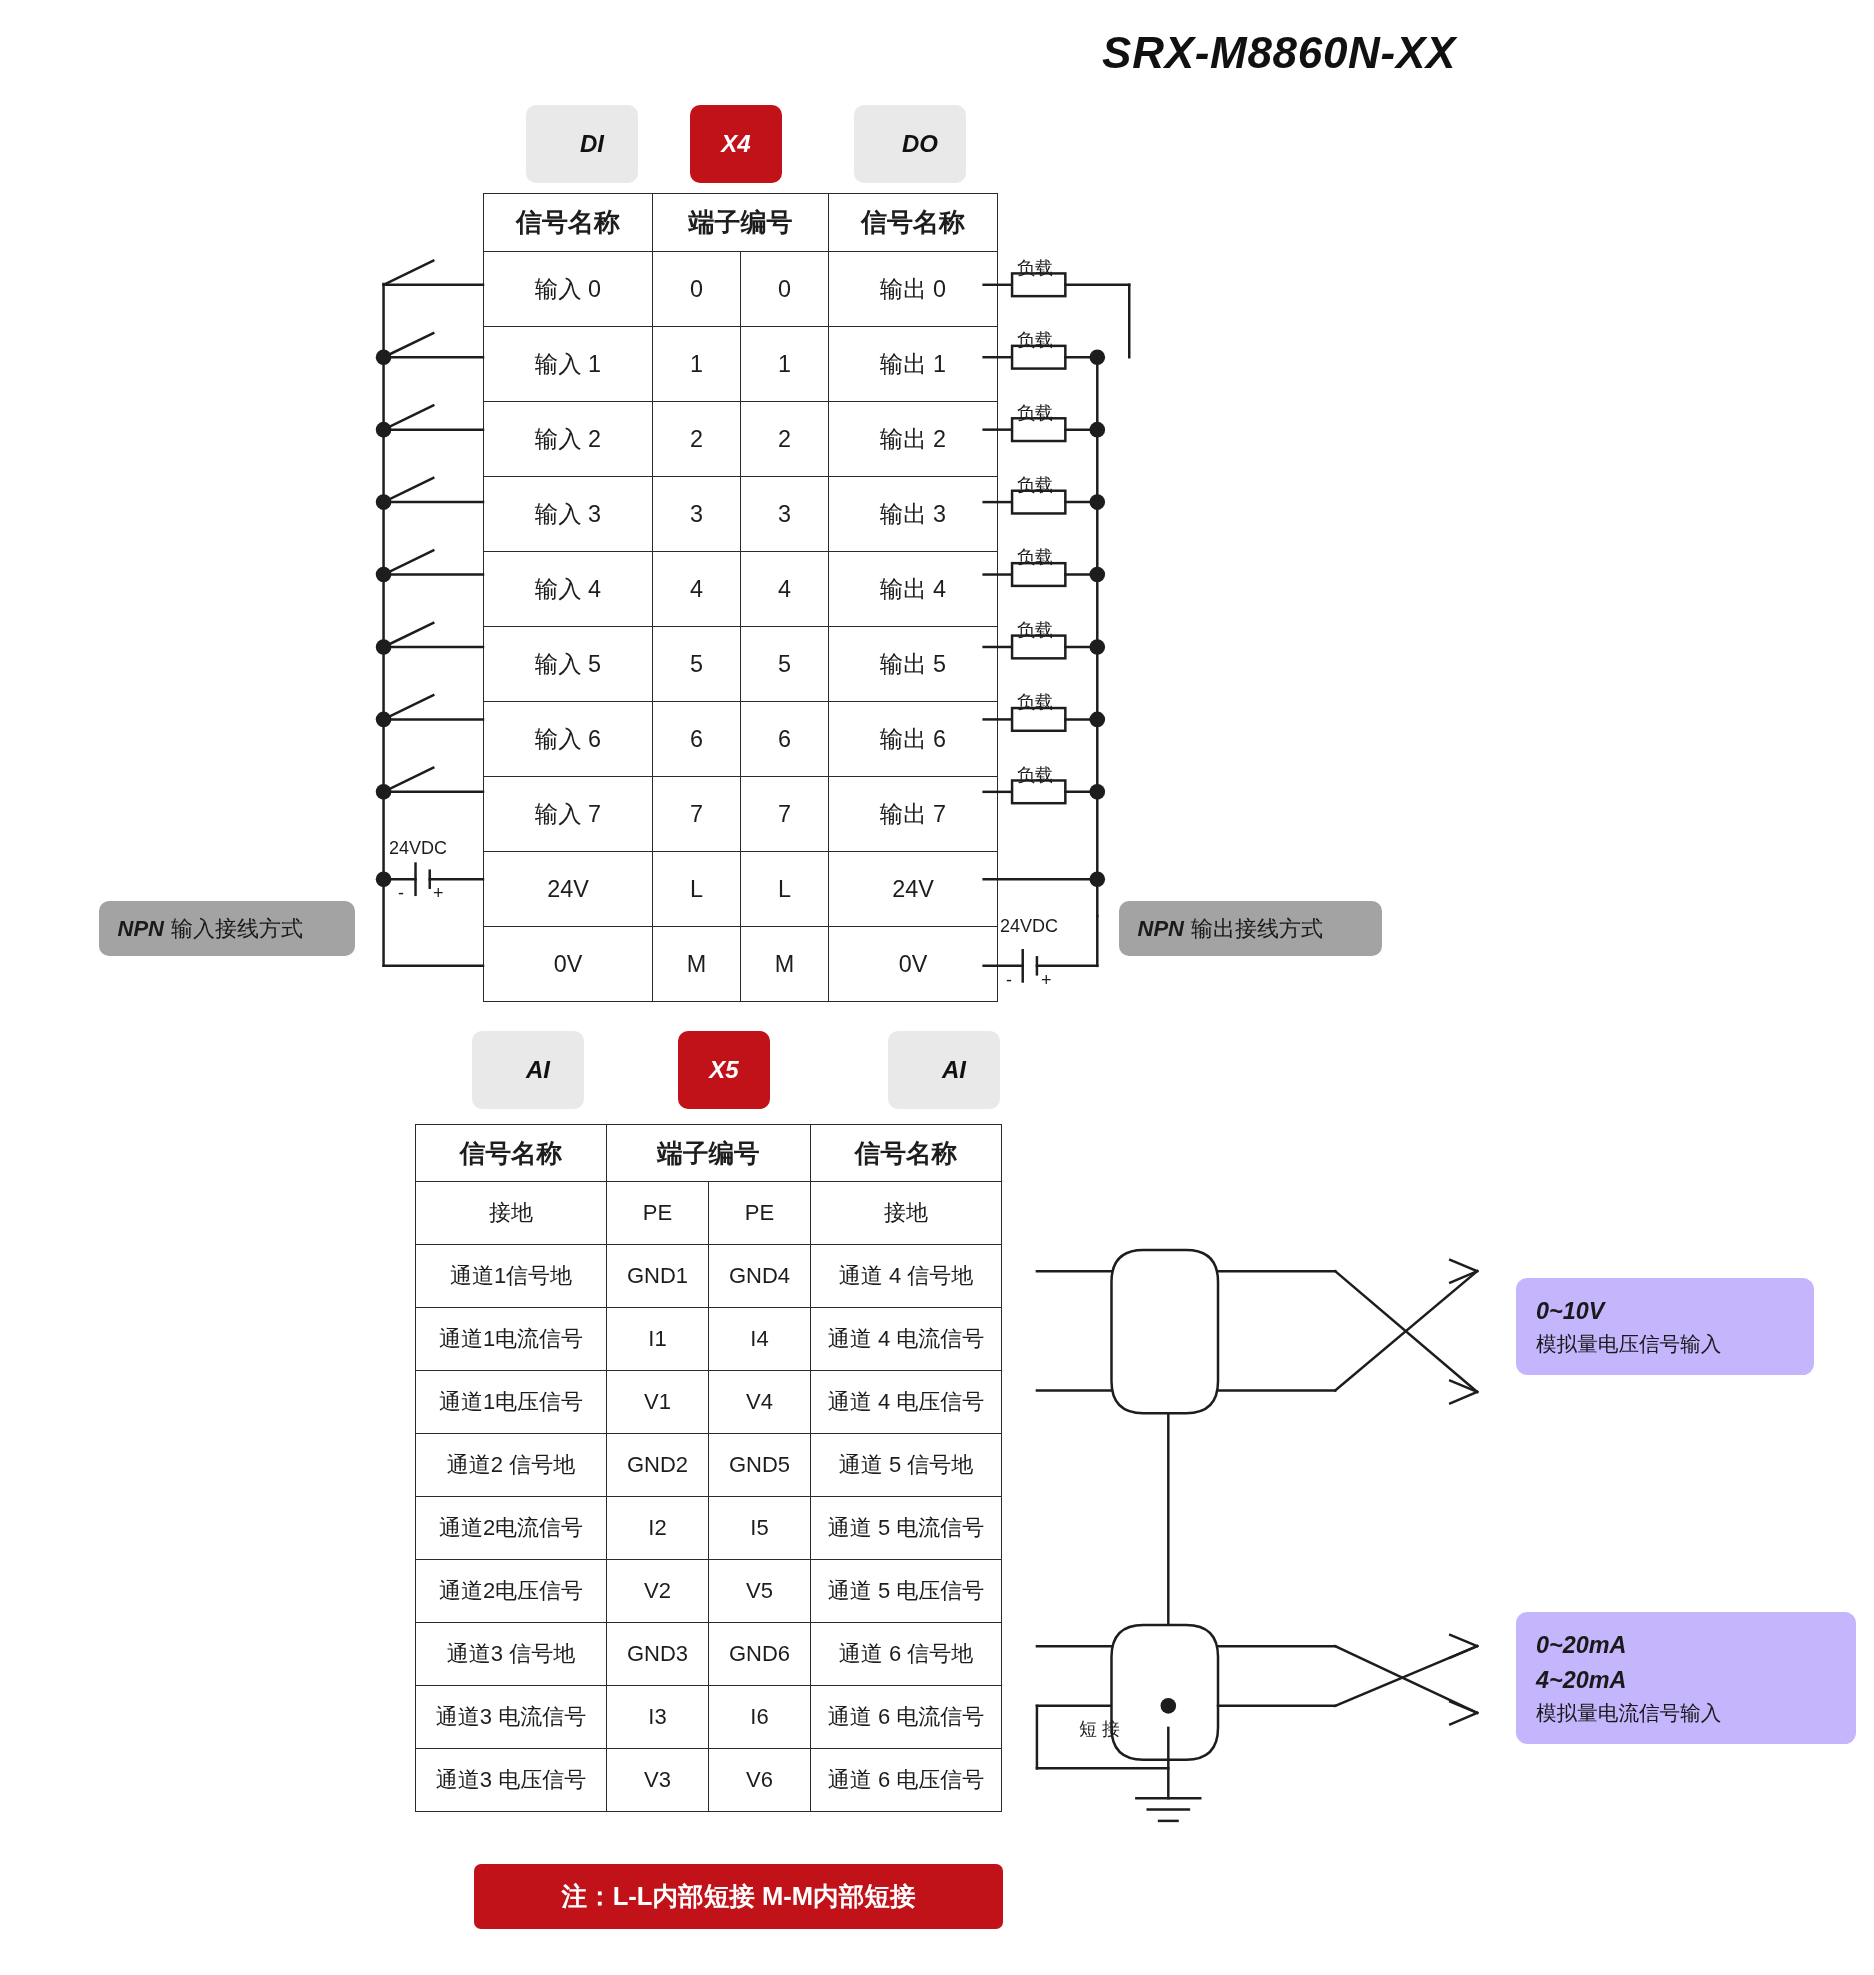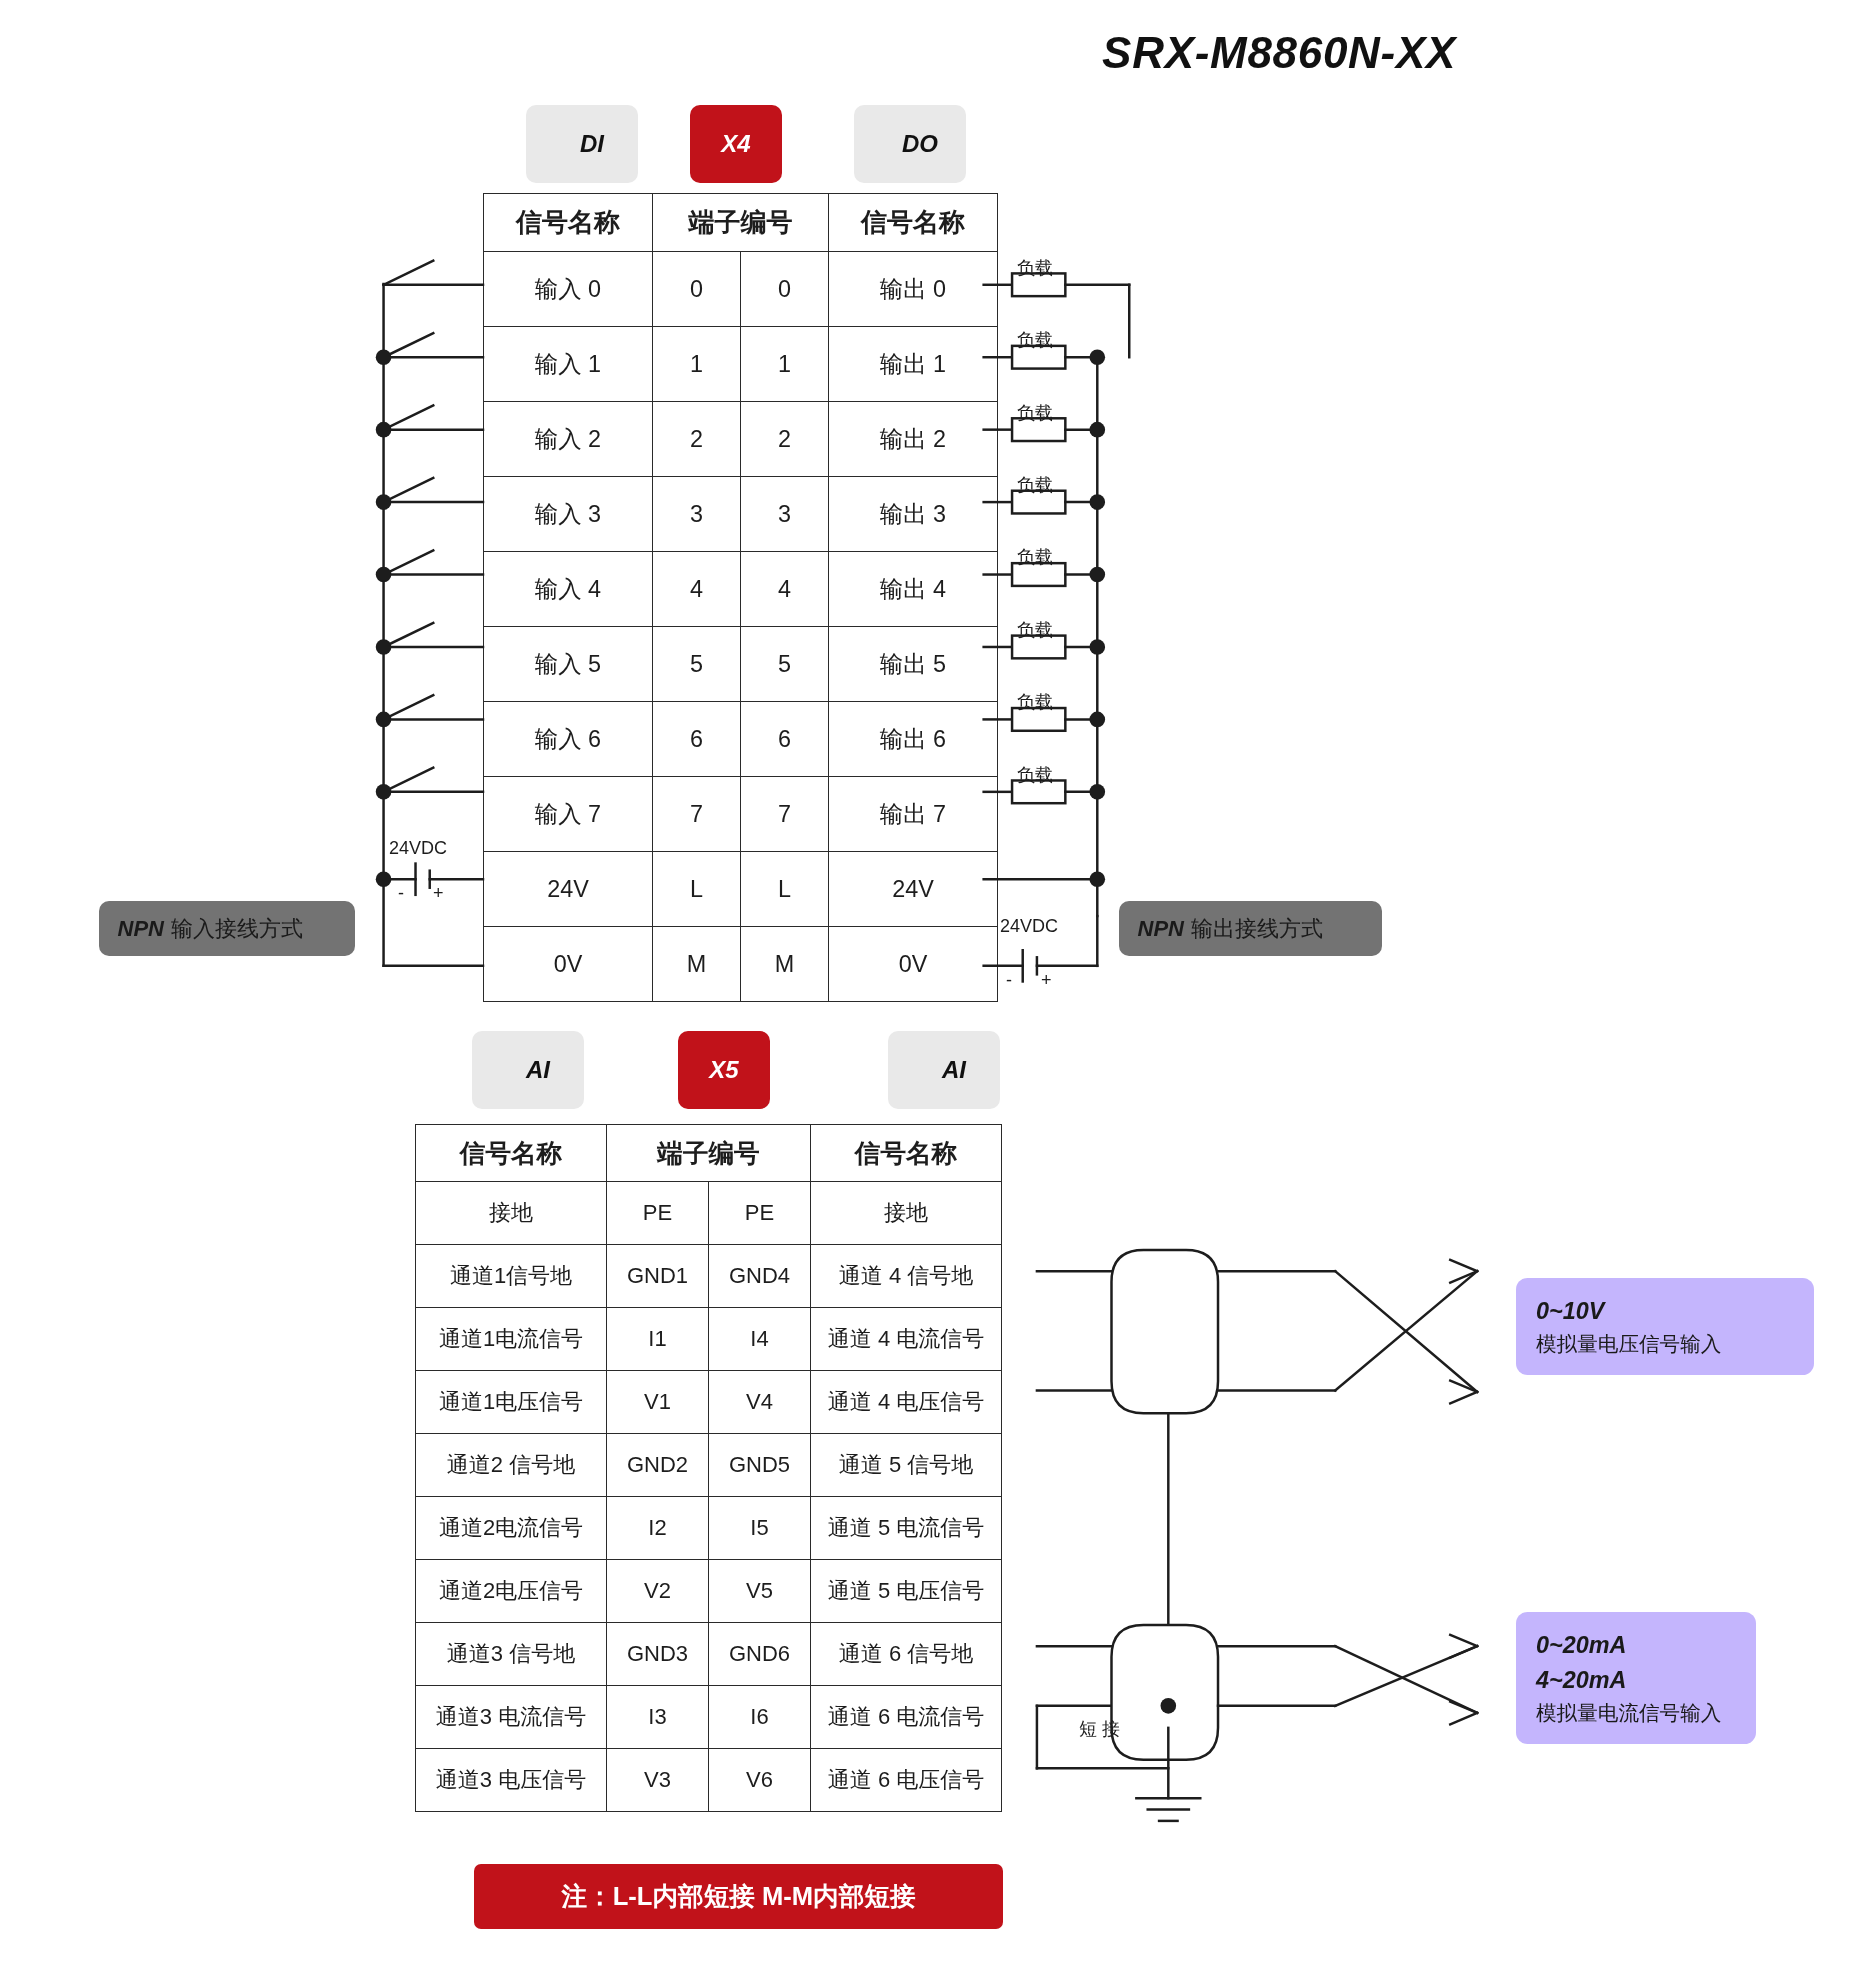--- a/index.html
+++ b/index.html
@@ -82,21 +82,21 @@
 
   
   #table-x5 .c-sig  { width: 188px; }
   #table-x5 .c-num  { width: 99px; }
   #table-x5 td { font-size: 22px; height: 60px; }
   #table-x5 th { font-size: 25.6px; height: 54px; }
 
   
   .note-box {
     position: absolute;
-    background: #737373;
+    background: #a3a3a3;
     border-radius: 10px;
     display: flex;
     align-items: center;
     padding: 0 18.5px;
     font-size: 22px;
     box-sizing: border-box;
   }
   .note-box b {
     font-style: italic;
     font-weight: bold;
@@ -470,21 +470,21 @@
   <div class="note-box" style="left:1119px; top:901px; width:263px; height:55px;">
     <b>NPN</b>
     <span>输出接线方式</span>
   </div>
 
   <div class="callout" style="left:1516px; top:1278px; width:298px;">
     <span class="big">0~10V</span>
     <span>模拟量电压信号输入</span>
   </div>
 
-  <div class="callout" style="left:1516px; top:1612px; width:240px;">
+  <div class="callout" style="left:1516px; top:1612px; width:340px;">
     <span class="big">0~20mA</span>
     <span class="big">4~20mA</span>
     <span>模拟量电流信号输入</span>
   </div>
 
   <div class="footer-note" style="left:474px; top:1864px; width:529px; height:65px;">注：L-L内部短接  M-M内部短接</div>
 
 </div>
 
 

